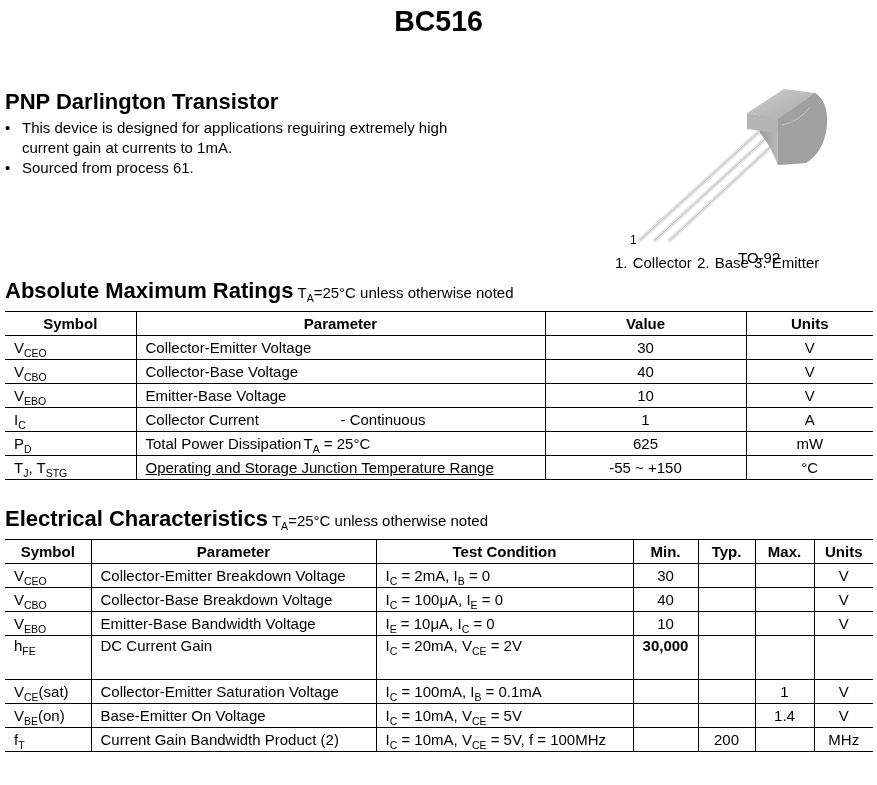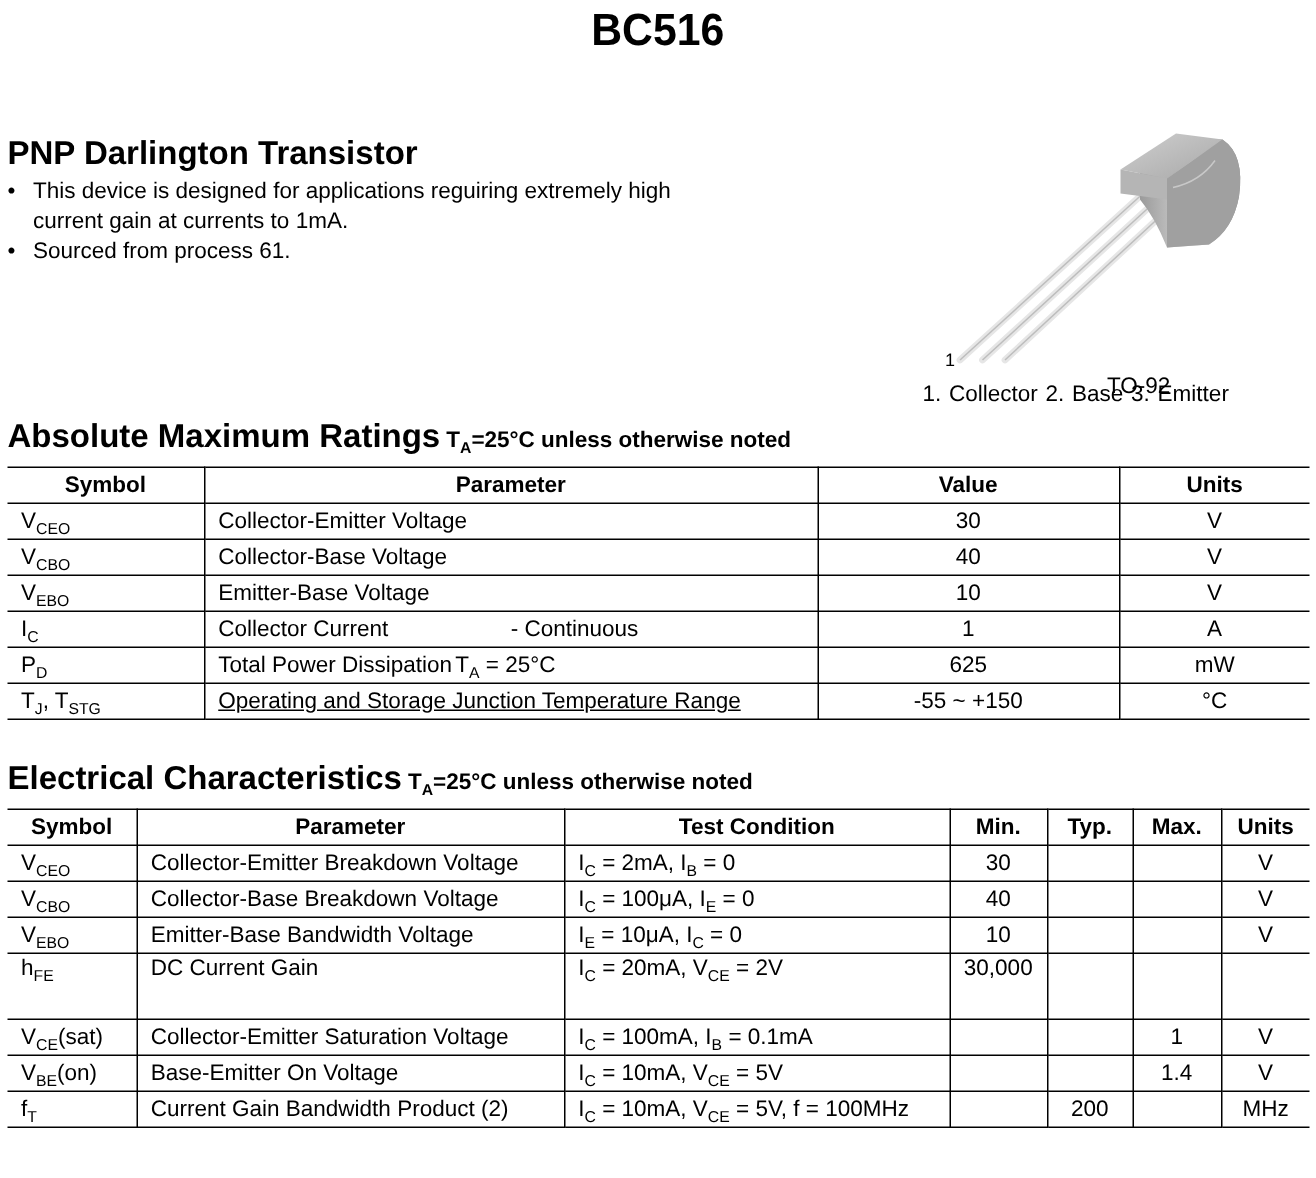--- a/index.html
+++ b/index.html
@@ -22,21 +22,21 @@
   .bullet-text { width: 470px; }
 
   
   .pkg { position: absolute; left: 610px; top: 85px; width: 267px; height: 190px; }
   .pkg-label { position: absolute; left: 738px; top: 225px; font-size: 15px; margin-top: 24px; }
   .pin1-label { position: absolute; left: 630px; top: 233px; font-size: 12px; }
   .pins-legend { position: absolute; left: 615px; top: 254px; font-size: 15px; word-spacing: 1px; }
 
   .section-head { position: absolute; left: 5px; white-space: nowrap; }
   .section-title { font-size: 22px; font-weight: bold; }
-  .section-note { font-size: 15px; margin-left: 4px; font-weight: bold; }
+  .section-note { font-size: 15px; margin-left: 4px; }
   sub { font-size: 70%; vertical-align: -4px; line-height: 0; }
 
   table { position: absolute; border-collapse: collapse; font-size: 15px; }
   td, th { border: 1px solid #000; height: 24px; padding: 0 0 0 9px; white-space: nowrap; }
   th { font-weight: bold; text-align: center; padding: 0; }
   td.c { text-align: center; padding: 0; }
   table tr > :first-child { border-left: none; }
   table tr > :last-child { border-right: none; }
 
   #abs { left: 5px; top: 311px; width: 868px; }
@@ -200,21 +200,21 @@
         <td><span>I</span><sub>E</sub><span> = 10μA, </span><span>I</span><sub>C</sub><span> = 0</span></td>
         <td class="c">10</td>
         <td class="c"></td>
         <td class="c"></td>
         <td class="c">V</td>
       </tr>
       <tr>
         <td class="two"><span>h</span><sub>FE</sub><span></span></td>
         <td class="two">DC Current Gain</td>
         <td class="two"><span>I</span><sub>C</sub><span> = 20mA, </span><span>V</span><sub>CE</sub><span> = 2V</span></td>
-        <td class="c two wrap" style="word-break: break-all; padding: 0px 0;">30,000</td>
+        <td class="c two wrap" style="word-break: break-all; padding: 0px 0; font-weight: bold;">30,000</td>
         <td class="c two"></td>
         <td class="c two"></td>
         <td class="c two"></td>
       </tr>
       <tr>
         <td><span>V</span><sub>CE</sub><span>(sat)</span></td>
         <td>Collector-Emitter Saturation Voltage</td>
         <td><span>I</span><sub>C</sub><span> = 100mA, </span><span>I</span><sub>B</sub><span> = 0.1mA</span></td>
         <td class="c"></td>
         <td class="c"></td>

